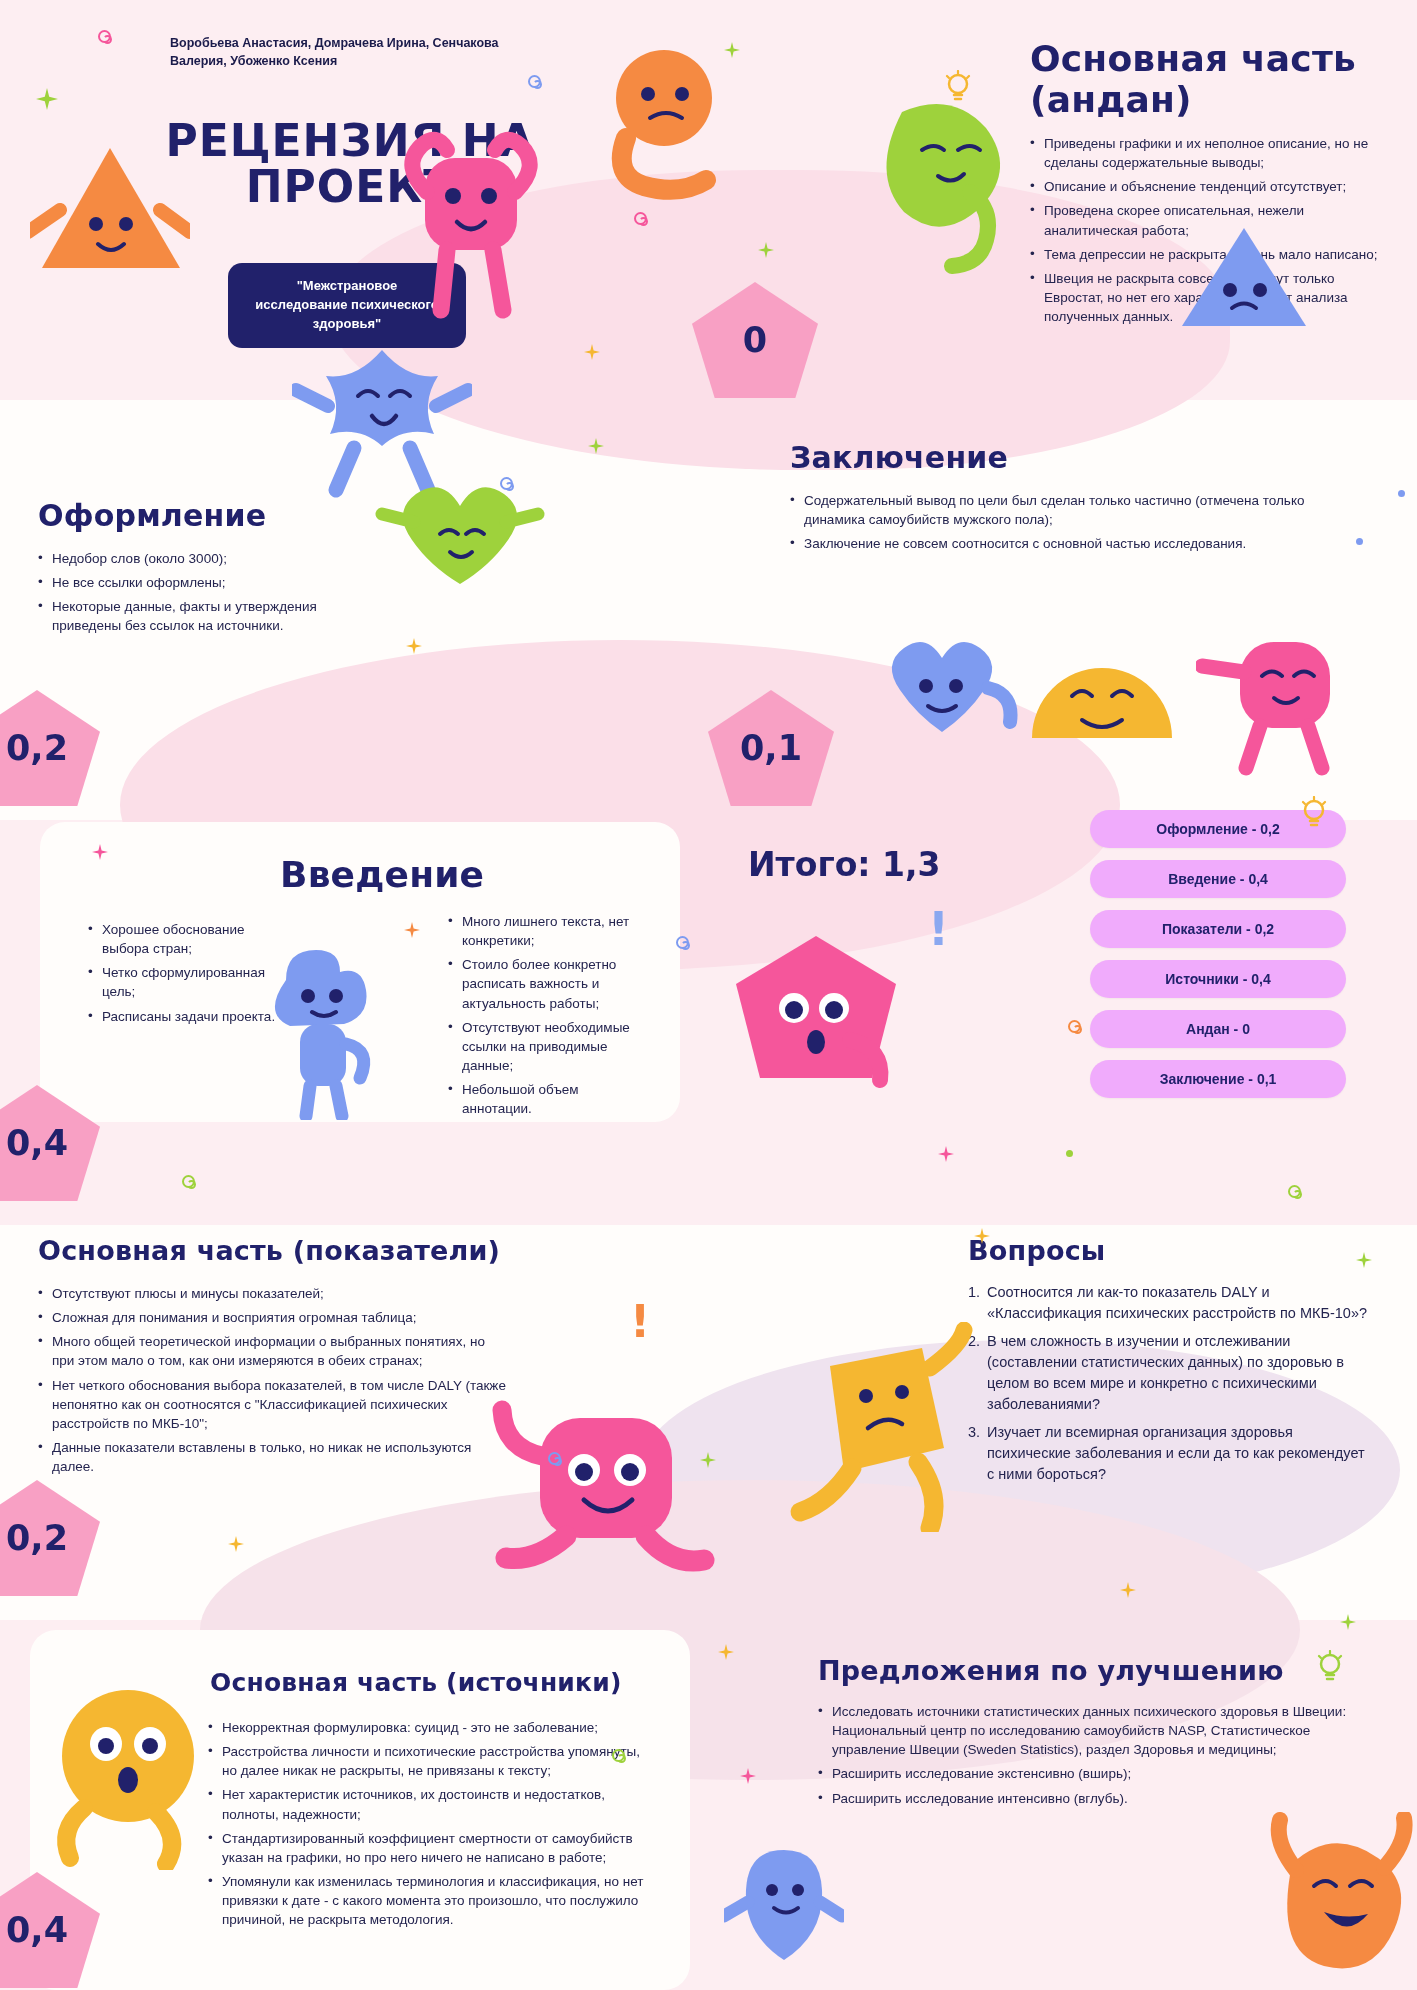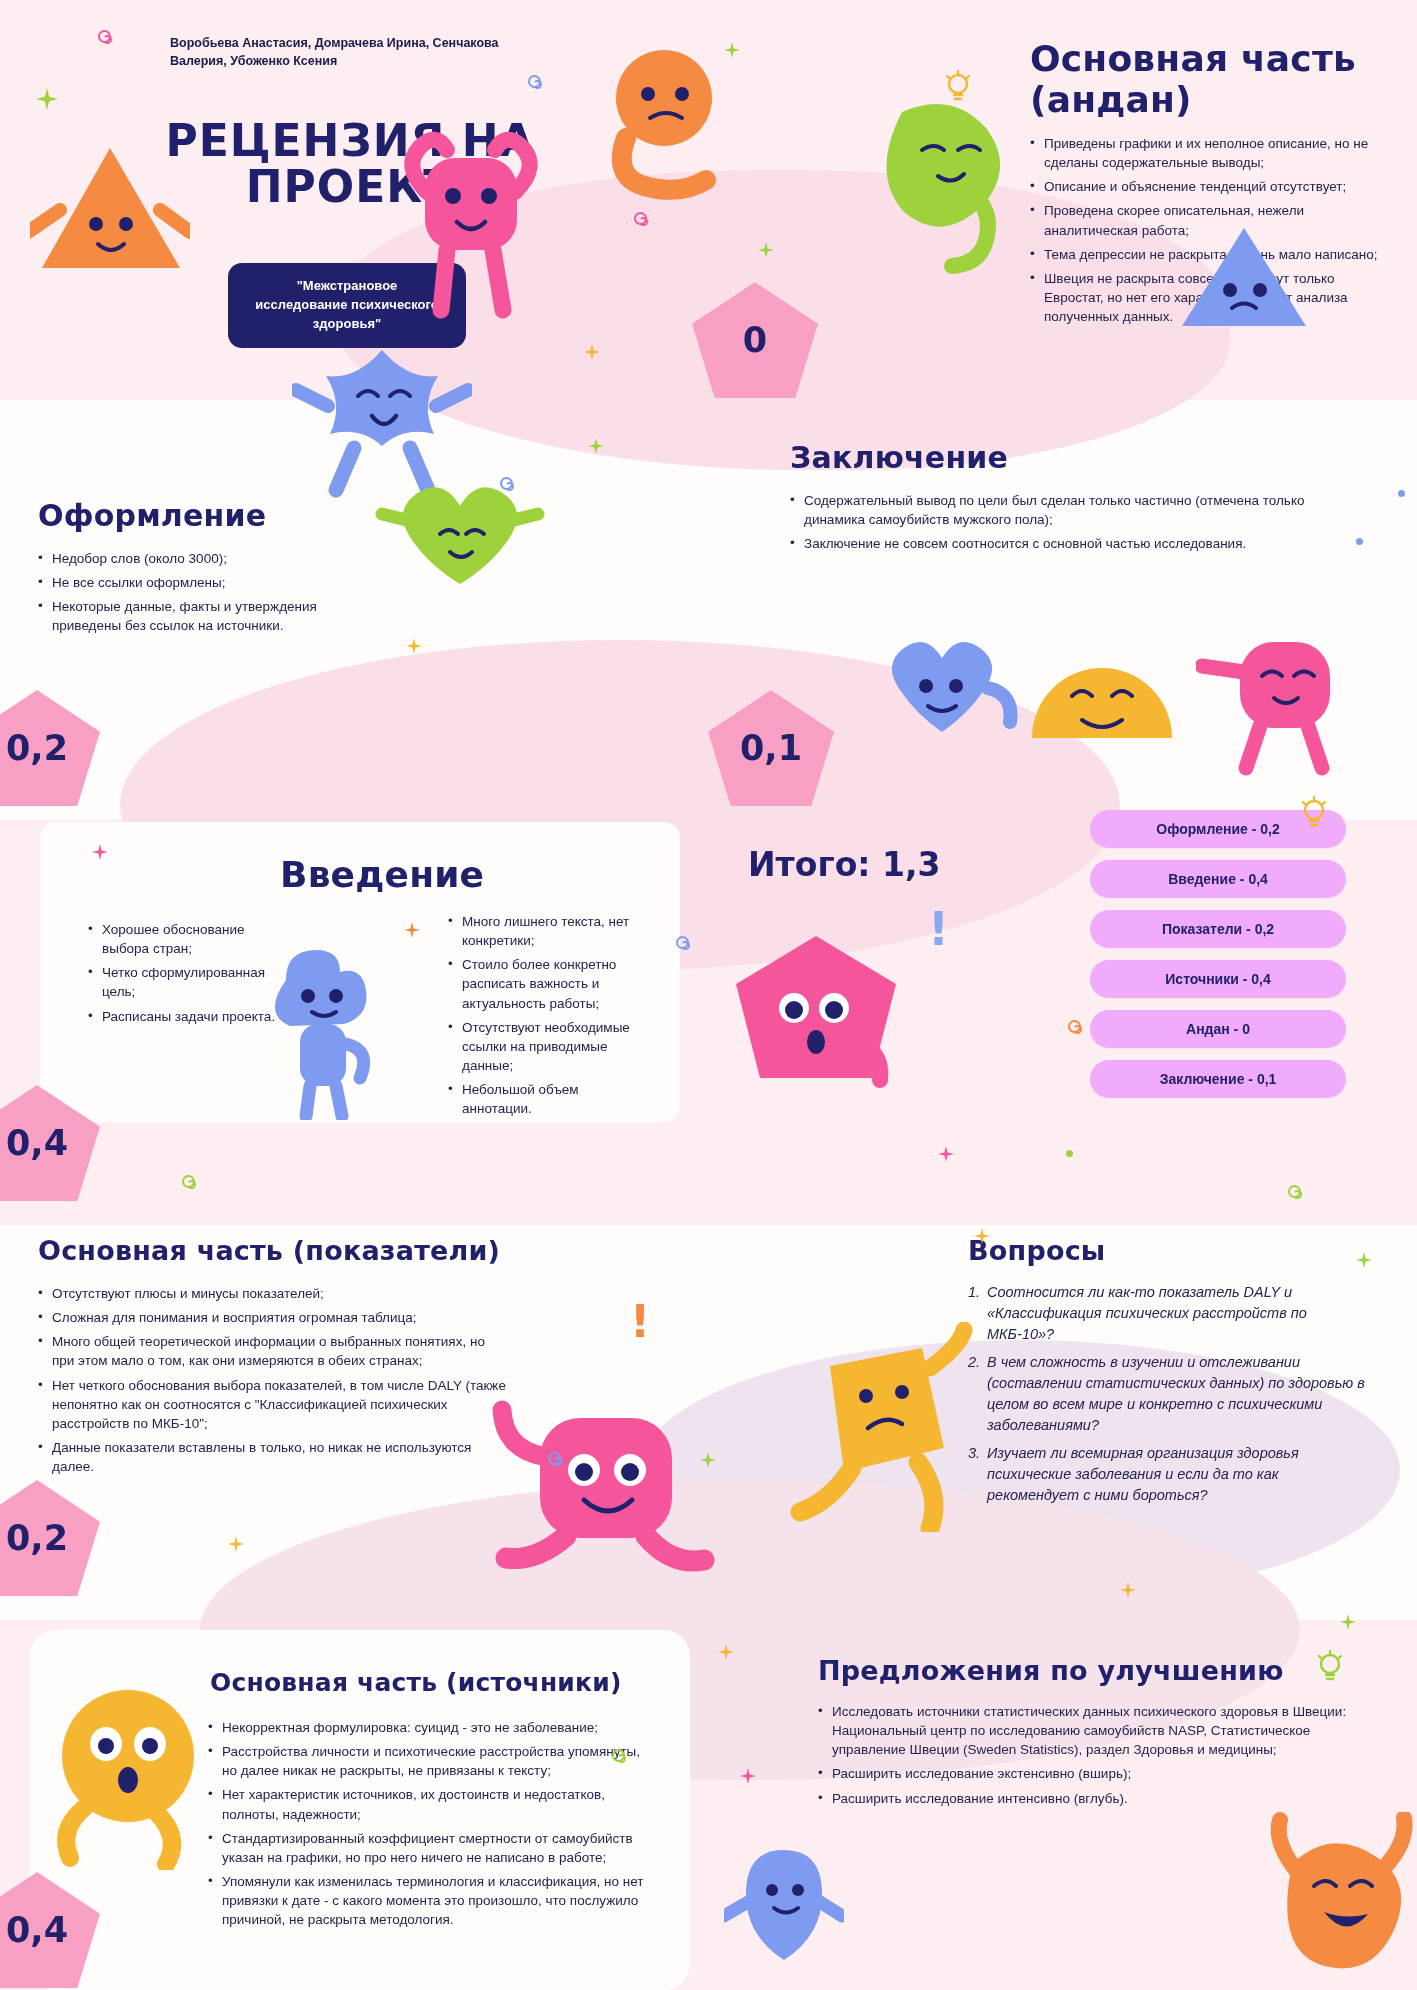--- a/index.html
+++ b/index.html
@@ -48,21 +48,21 @@
     font-size: 12.5px; font-weight: 700; line-height: 1.45; color: #1b1b4b;
   }
   ul.bullets { list-style: none; }
   ul.bullets li {
     position: relative; padding-left: 14px; margin-bottom: 5px;
     font-size: 13.5px; line-height: 1.42; color: #24244f;
   }
   ul.bullets li:before {
     content: "•"; position: absolute; left: 0; top: -1px; color: #24244f;
   }
-  ol.numbered { list-style: none; counter-reset: q; font-style: italic; }
+  ol.numbered { list-style: none; counter-reset: q; }
   ol.numbered li {
     counter-increment: q; position: relative; padding-left: 19px; margin-bottom: 7px;
     font-size: 14.5px; line-height: 1.45; color: #24244f;
   }
   ol.numbered li:before {
     content: counter(q) "."; position: absolute; left: 0; top: 0; font-weight: 400;
   }
 
   
   .score {
@@ -75,21 +75,21 @@
   .score span {
     font-family: "DejaVu Sans", sans-serif;
     font-weight: 800; font-size: 35px; color: #21216b;
   }
   .score.left { left: -26px; }
 
   
   .card {
     position: absolute;
     background: #fffdfb;
-    border-radius: 16px;
+    border-radius: 25px;
   }
   .pill {
     background: #f0abfc;
     border-radius: 22px;
     height: 38px;
     display: flex; align-items: center; justify-content: center;
     font-size: 14px; font-weight: 700; color: #21216b;
     box-shadow: 0 1px 2px rgba(0,0,0,0.04);
     margin-bottom: 12px;
   }

